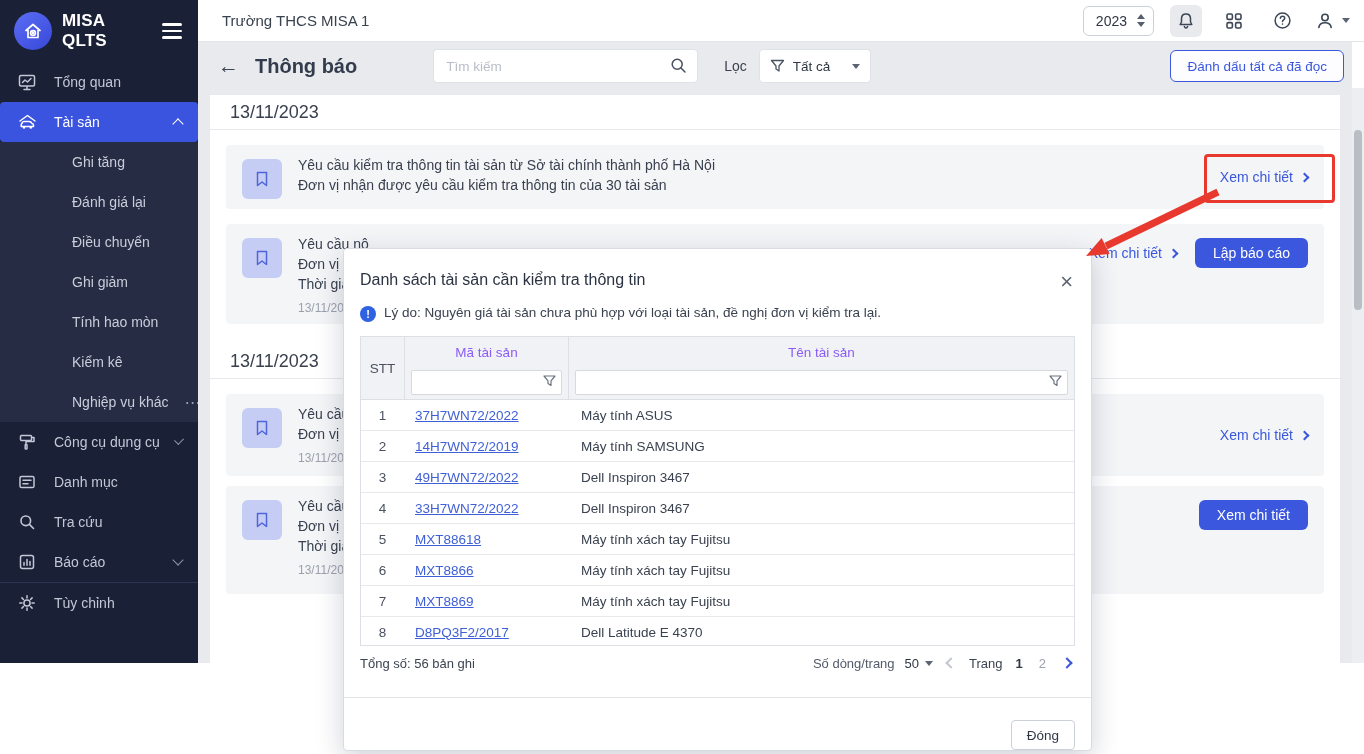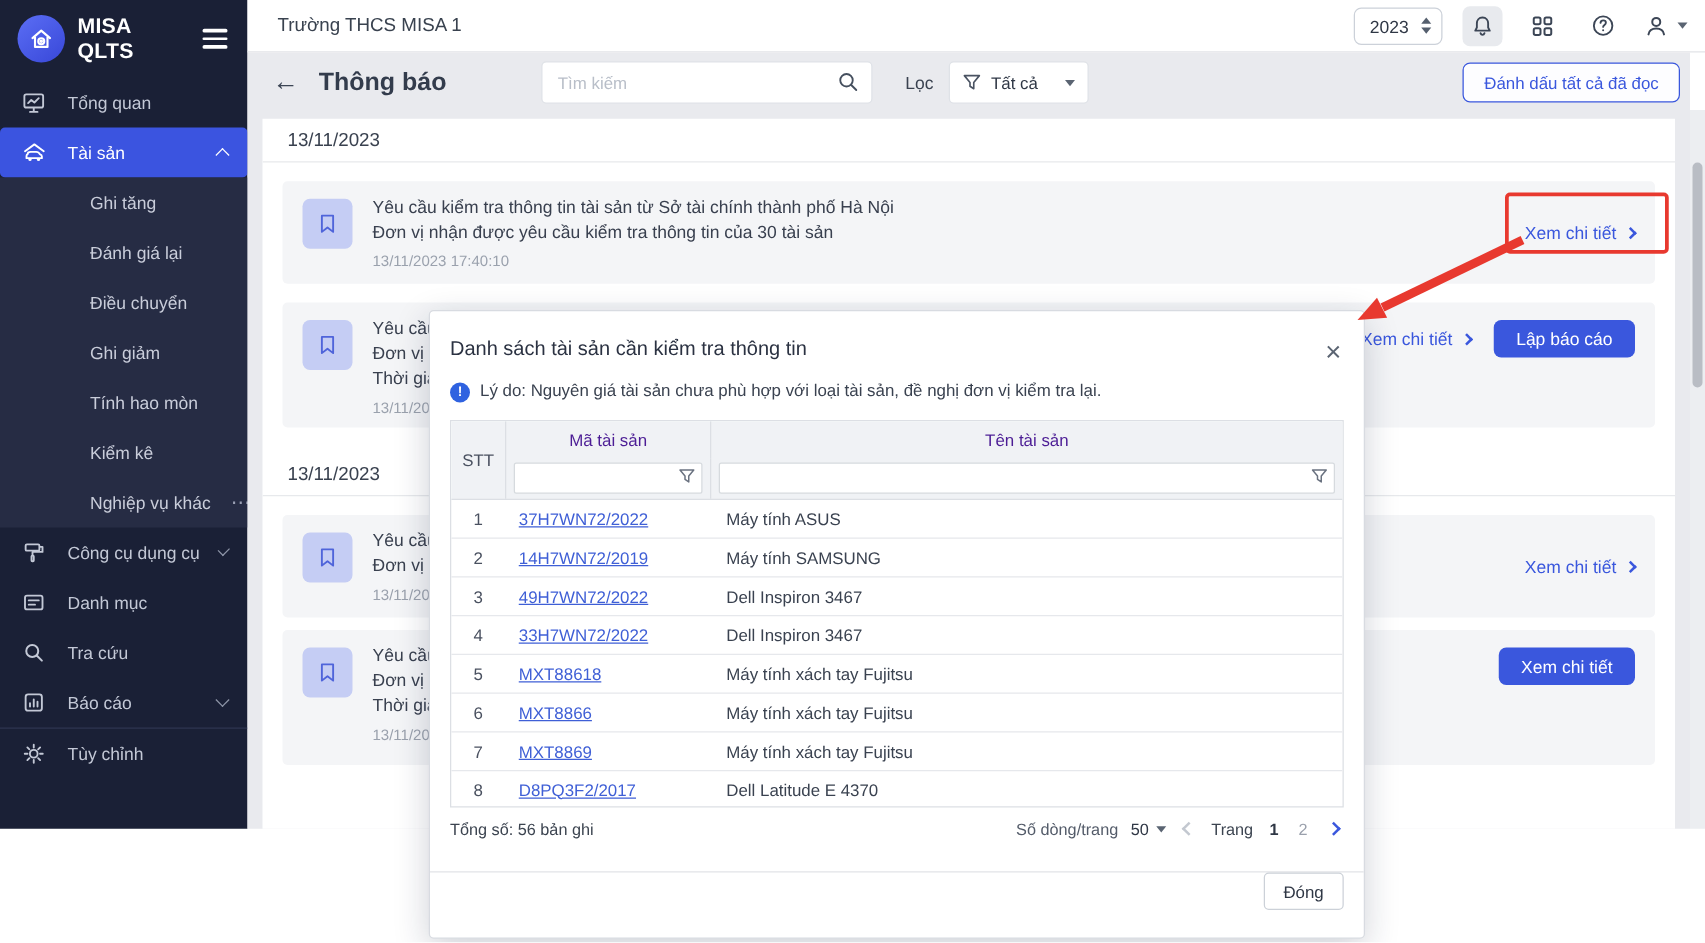--- a/index.html
+++ b/index.html
@@ -48,21 +48,21 @@
   .search-box input::placeholder { color:#b8bec8; }
   .search-glyph { position:absolute; right:10px; top:7px; color:#454f5e; }
   .filter-label { margin-left:26px; font-size:14px; color:#3a4250; }
   .filter-dd { margin-left:12px; display:flex; align-items:center; gap:8px; width:112px; height:34px; background:#fff; border:1px solid #dfe2e7; border-radius:4px; padding:0 10px; cursor:pointer; }
   .filter-dd .lbl { flex:1; font-size:13.5px; color:#2f3745; }
   .caret { width:0; height:0; border-left:4.5px solid transparent; border-right:4.5px solid transparent; border-top:5.5px solid #5a6472; }
   .mark-all { margin-left:auto; height:32px; padding:0 16px; background:#fdfdff; border:1px solid #3a57dd; color:#3a57dd; border-radius:6px; font-size:13.5px; cursor:pointer; font-family:inherit; }
 
   
   .card { position:absolute; left:210px; top:95px; width:1130px; height:568px; background:#fff; overflow:hidden; }
-  .date-row { height:35px; line-height:35px; padding:0 20px; font-size:15px; color:#39414f; border-bottom:1px solid #e7e9ec; }
+  .date-row { height:35px; line-height:35px; padding:0 20px; font-size:18px; color:#39414f; border-bottom:1px solid #e7e9ec; }
   .date-row.second { margin-top:20px; }
   .notif { margin:15px 16px 0; background:#f4f5f7; border-radius:4px; display:flex; gap:16px; padding:10px 16px; cursor:pointer; }
   .bm-wrap { width:40px; height:40px; background:#c5cdf4; border-radius:6px; display:flex; align-items:center; justify-content:center; flex:0 0 auto; margin-top:4px; }
   .notif-main { display:flex; flex-direction:column; }
   .n-line { font-size:14px; color:#39404f; line-height:20px; white-space:nowrap; }
   .n-time { font-size:12px; color:#9aa1ad; line-height:16px; margin-top:6px; }
   .actions { margin-left:auto; display:flex; align-items:center; gap:18px; flex:0 0 auto; }
   .actions.top { align-self:flex-start; margin-top:4px; }
   .link { color:#3a57dd; font-size:14px; display:flex; align-items:center; gap:8px; cursor:pointer; white-space:nowrap; }
   .link .rchev { width:7px; height:7px; border-right:2px solid #3a57dd; border-bottom:2px solid #3a57dd; transform:rotate(-45deg); }
@@ -70,40 +70,40 @@
 
   
   .modal { position:absolute; left:343px; top:248px; width:749px; height:503px; background:#fff; border:1px solid #d8dbe1; border-radius:4px; box-shadow:0 8px 28px rgba(20,30,60,.20); z-index:30; }
   .modal-title { font-size:16px; color:#2b3242; padding:22px 16px 0; }
   .modal-close { position:absolute; right:14px; top:18px; font-size:22px; color:#5b6472; cursor:pointer; line-height:1; padding:4px; }
   .reason { display:flex; align-items:flex-start; gap:8px; padding:16px 16px 12px; font-size:13.5px; color:#3a4250; }
   .info-dot { width:16px; height:16px; border-radius:50%; background:#2f62e0; color:#fff; font-size:11px; font-weight:bold; display:flex; align-items:center; justify-content:center; flex:0 0 auto; margin-top:1px; }
   .mtable { margin:2px 16px 0; border:1px solid #dcdfe4; height:310px; overflow:hidden; font-size:13.5px; }
   .thead { background:#f0f2f5; display:grid; grid-template-columns:44px 164px 1fr; grid-template-rows:30px 32px; border-bottom:1px solid #dcdfe4; }
   .th-stt { grid-row:1/3; display:flex; align-items:center; justify-content:center; color:#4a5160; border-right:1px solid #dcdfe4; }
-  .th { display:flex; align-items:center; justify-content:center; color:#4c1d95; }
+  .th { display:flex; align-items:center; justify-content:center; color:#8b5cf6; }
   .th.brd { border-right:1px solid #dcdfe4; }
   .tf { grid-row:2; position:relative; padding:3px 6px; }
   .tf input { width:100%; height:25px; border:1px solid #d6dade; border-radius:2px; background:#fff; padding:0 24px 0 8px; outline:none; font-family:inherit; }
   .tf .funnel { position:absolute; right:12px; top:8px; color:#6a7280; }
   .trow { display:grid; grid-template-columns:44px 164px 1fr; height:31px; border-bottom:1px solid #e6e8ec; align-items:center; }
   .td-stt { text-align:center; color:#4a5160; border-right:1px solid transparent; }
   .td-code { padding-left:10px; }
   .td-code a { color:#3f5fd6; text-decoration:underline; cursor:pointer; }
   .td-name { padding-left:12px; color:#3a4250; }
   .mpager { height:26px; margin:4px 16px 0; display:flex; align-items:center; font-size:13px; color:#3c4450; }
   .pg-right { margin-left:auto; display:flex; align-items:center; gap:10px; }
   .pp-label { color:#535b69; }
   .pp-val { display:flex; align-items:center; gap:6px; cursor:pointer; color:#2f3745; }
   .pchev { width:8px; height:8px; border-right:2px solid #c3c8d0; border-bottom:2px solid #c3c8d0; transform:rotate(135deg); margin:0 4px; cursor:pointer; }
   .pchev.next { transform:rotate(-45deg); border-color:#3a57dd; }
   .pg-num { padding:0 3px; cursor:pointer; }
   .pg-num.cur { color:#2f3745; font-weight:bold; }
   .pg-num.other { color:#9aa0ac; }
-  .modal-foot { position:absolute; left:0; right:0; bottom:0; height:53px; border-top:1px solid #e2e4e8; display:flex; align-items:flex-start; justify-content:flex-end; padding:0 16px; }
+  .modal-foot { position:absolute; left:0; right:0; bottom:0; height:53px; border-top:1px solid #e2e4e8; display:flex; align-items:flex-end; justify-content:flex-end; padding:0 16px; }
   .btn-plain { background:#fff; border:1px solid #ccd1d8; border-radius:4px; height:30px; padding:0 15px; font-size:13.5px; color:#2f3745; cursor:pointer; font-family:inherit; }
 
   
   .scroll-track { position:absolute; left:1352px; top:88px; width:12px; height:575px; background:#eceef1; }
   .scroll-thumb { position:absolute; left:2px; top:42px; width:8px; height:180px; background:#b9bdc4; border-radius:5px; cursor:pointer; }
 
   
   .red-box { position:absolute; left:1204px; top:154px; width:131px; height:49px; border:3px solid #e8392f; border-radius:4px; z-index:40; pointer-events:none; }
   .arrow-svg { position:absolute; left:0; top:0; width:1364px; height:754px; z-index:41; pointer-events:none; }
 
@@ -309,21 +309,20 @@
 
     <div class="notif">
       <div class="bm-wrap">
         <svg class="ic" width="18" height="18" viewBox="0 0 18 18" fill="none" stroke="#4f64da" stroke-width="1.5">
           <path d="M4.5 2.5 H13.5 V15.5 L9 12 L4.5 15.5 Z" stroke-linejoin="round"></path>
         </svg>
       </div>
       <div class="notif-main">
         <span class="n-line">Yêu cầu kiểm tra thông tin tài sản từ Sở tài chính thành phố Hà Nội</span>
         <span class="n-line">Đơn vị nhận được yêu cầu kiểm tra thông tin của 30 tài sản</span>
-        <span class="n-time">13/11/2023 17:40:10</span>
       </div>
       <div class="actions">
         <span class="link">
           <span>Xem chi tiết</span>
           <span class="rchev"></span>
         </span>
       </div>
     </div>
 
     <div class="notif" style="height:100px;">

